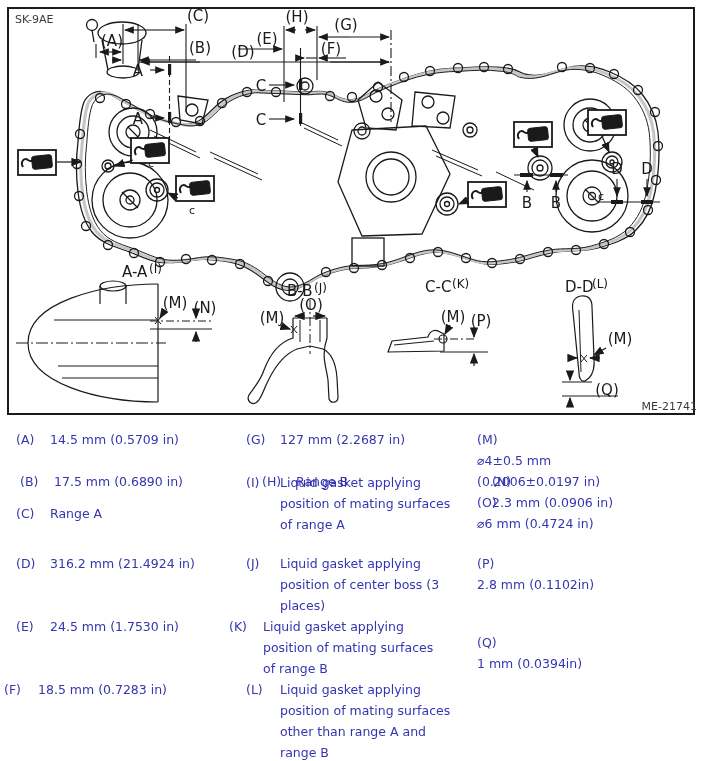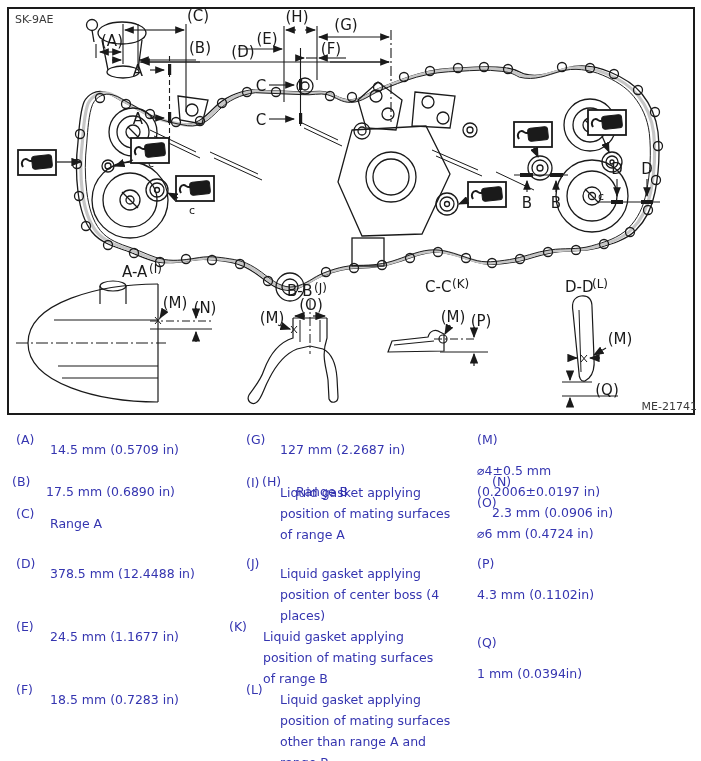--- a/index.html
+++ b/index.html
@@ -7,21 +7,21 @@
   .stage{position:absolute;left:0;top:0;width:638px;height:761px;}
   svg text{font-family:"DejaVu Sans","Liberation Sans",sans-serif;fill:#1a1a1a;}
   .dimlab{font-size:15px;}
   .calloutlab{font-size:15px;}
   .castmark{font-size:11px;}
   .codelab{font-size:11px;fill:#3a3a3a;}
   .sectitle{font-size:15px;}
   .secref{font-size:12px;}
   .legend .cell{position:absolute;color:#3535b0;font-size:12.5px;line-height:21px;}
   .legend .lab{display:inline-block;width:34px;vertical-align:top;}
-  .legend .txt{display:inline-block;width:215px;vertical-align:top;white-space:pre-line;margin-top:10px;}
+  .legend .txt{display:inline-block;width:215px;vertical-align:top;white-space:pre-line;}
 </style>
 </head>
 <body>
 
 <div class="stage">
 
 <svg width="701" height="420" viewBox="0 0 701 420">
   <defs>
     <marker id="ar" markerWidth="9" markerHeight="7" refX="8" refY="3.5" orient="auto">
       <path d="M0,0 L9,3.5 L0,7 Z" fill="#1a1a1a"></path>
@@ -365,41 +365,41 @@
     <line x1="562" y1="382" x2="592" y2="382" stroke-width="1"></line>
     <line x1="562" y1="396" x2="618" y2="396" stroke-width="1"></line>
     <line x1="570" y1="372" x2="570" y2="380" marker-end="url(#ar)"></line>
     <line x1="570" y1="406" x2="570" y2="398" marker-end="url(#ar)"></line>
   </g>
 </svg>
 
 
 <div class="legend">
   <div class="cell" style="left:16px;top:429px"><span class="lab">(A)</span><span class="txt">14.5 mm (0.5709 in)</span></div>
-  <div class="cell" style="left:12px;top:471px"><span class="lab">(B)</span><span class="txt">17.5 mm (0.6890 in)</span></div>
+  <div class="cell" style="left:20px;top:471px"><span class="lab">(B)</span><span class="txt">17.5 mm (0.6890 in)</span></div>
   <div class="cell" style="left:16px;top:503px"><span class="lab">(C)</span><span class="txt">Range A</span></div>
-  <div class="cell" style="left:16px;top:553px"><span class="lab">(D)</span><span class="txt">378.5 mm (12.4488 in)</span></div>
-  <div class="cell" style="left:16px;top:616px"><span class="lab">(E)</span><span class="txt">24.5 mm (1.1677 in)</span></div>
-  <div class="cell" style="left:16px;top:679px"><span class="lab">(F)</span><span class="txt">18.5 mm (0.7283 in)</span></div>
+  <div class="cell" style="left:16px;top:553px"><span class="lab">(D)</span><span class="txt">316.2 mm (21.4924 in)</span></div>
+  <div class="cell" style="left:16px;top:616px"><span class="lab">(E)</span><span class="txt">24.5 mm (1.7530 in)</span></div>
+  <div class="cell" style="left:4px;top:679px"><span class="lab">(F)</span><span class="txt">18.5 mm (0.7283 in)</span></div>
   <div class="cell" style="left:246px;top:429px"><span class="lab">(G)</span><span class="txt">127 mm (2.2687 in)</span></div>
   <div class="cell" style="left:262px;top:471px"><span class="lab">(H)</span><span class="txt">Range B</span></div>
   <div class="cell" style="left:246px;top:472px"><span class="lab">(I)</span><span class="txt">Liquid gasket applying
 position of mating surfaces
 of range A</span></div>
   <div class="cell" style="left:246px;top:553px"><span class="lab">(J)</span><span class="txt">Liquid gasket applying
-position of center boss (4
+position of center boss (3
 places)</span></div>
   <div class="cell" style="left:229px;top:616px"><span class="lab">(K)</span><span class="txt">Liquid gasket applying
 position of mating surfaces
 of range B</span></div>
   <div class="cell" style="left:246px;top:679px"><span class="lab">(L)</span><span class="txt">Liquid gasket applying
 position of mating surfaces
 other than range A and
 range B</span></div>
   <div class="cell" style="left:477px;top:429px"><span class="lab">(M)</span><span class="txt">⌀4±0.5 mm
 (0.2006±0.0197 in)</span></div>
   <div class="cell" style="left:492px;top:471px"><span class="lab">(N)</span><span class="txt">2.3 mm (0.0906 in)</span></div>
   <div class="cell" style="left:477px;top:492px"><span class="lab">(O)</span><span class="txt">⌀6 mm (0.4724 in)</span></div>
-  <div class="cell" style="left:477px;top:553px"><span class="lab">(P)</span><span class="txt">4.3 mm (0.1102in)</span></div>
+  <div class="cell" style="left:477px;top:553px"><span class="lab">(P)</span><span class="txt">2.8 mm (0.1102in)</span></div>
   <div class="cell" style="left:477px;top:632px"><span class="lab">(Q)</span><span class="txt">1 mm (0.0394in)</span></div>
 </div>
 
 </div>
 
 </body></html>

